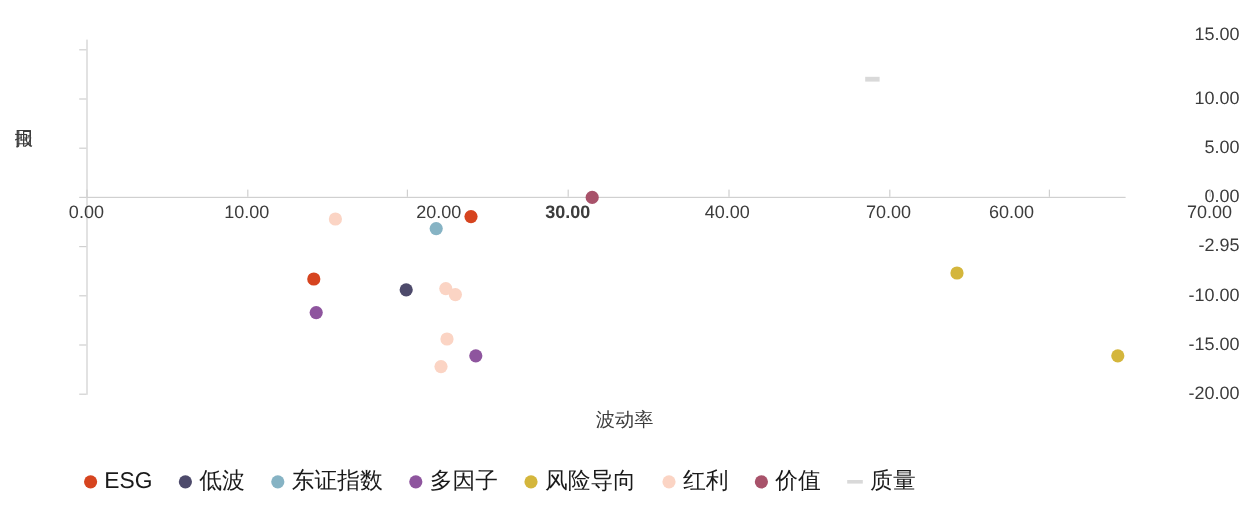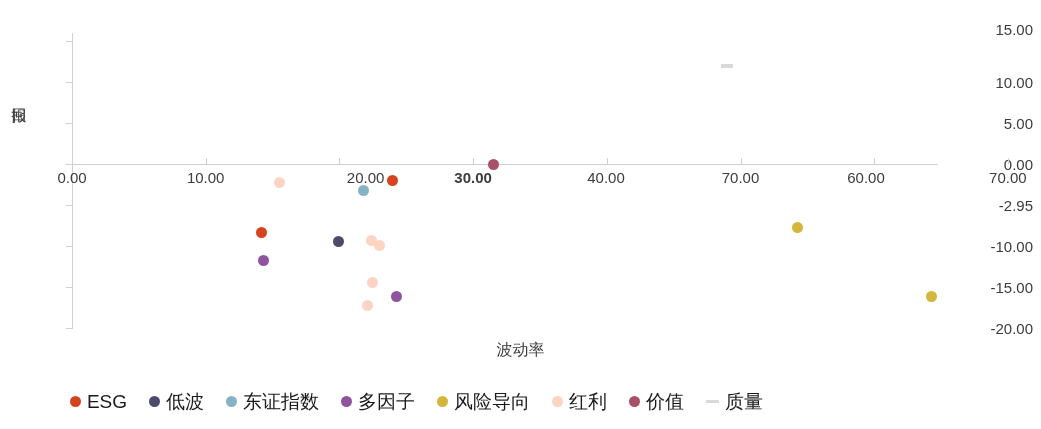--- a/index.html
+++ b/index.html
@@ -94,21 +94,21 @@
       <div class="xlabel-tick" style="left: 205.7px;">10.00</div>
       <div class="tick xtick" style="left: 339.4px;"></div>
       <div class="xlabel-tick" style="left: 339.4px; text-align: right;">20.00</div>
       <div class="tick xtick" style="left: 473.1px;"></div>
       <div class="xlabel-tick" style="left: 473.1px; font-weight: bold;">30.00</div>
       <div class="tick xtick" style="left: 606.8px;"></div>
       <div class="xlabel-tick" style="left: 606px; text-align: center;">40.00</div>
       <div class="tick xtick" style="left: 740.5px;"></div>
       <div class="xlabel-tick" style="left: 740.5px;">70.00</div>
       <div class="tick xtick" style="left: 874.2px;"></div>
-      <div class="xlabel-tick" style="left: 866px;">60.00</div>
+      <div class="xlabel-tick" style="left: 843px;">60.00</div>
       <div class="tick xtick" style="left: 1007.9px;"></div>
       <div class="xlabel-tick" style="left: 1007.9px;">70.00</div>
     </div>
 
   <div id="y-axis-title">回报</div>
   <div id="x-axis-title">波动率</div>
 
   <div id="points-layer">
       <div class="point" title="ESG" style="left: 261.854px; top: 232.06px; background: rgb(214, 68, 31);"></div>
       <div class="point" title="ESG" style="left: 392.88px; top: 180.4px; background: rgb(214, 68, 31);"></div>

